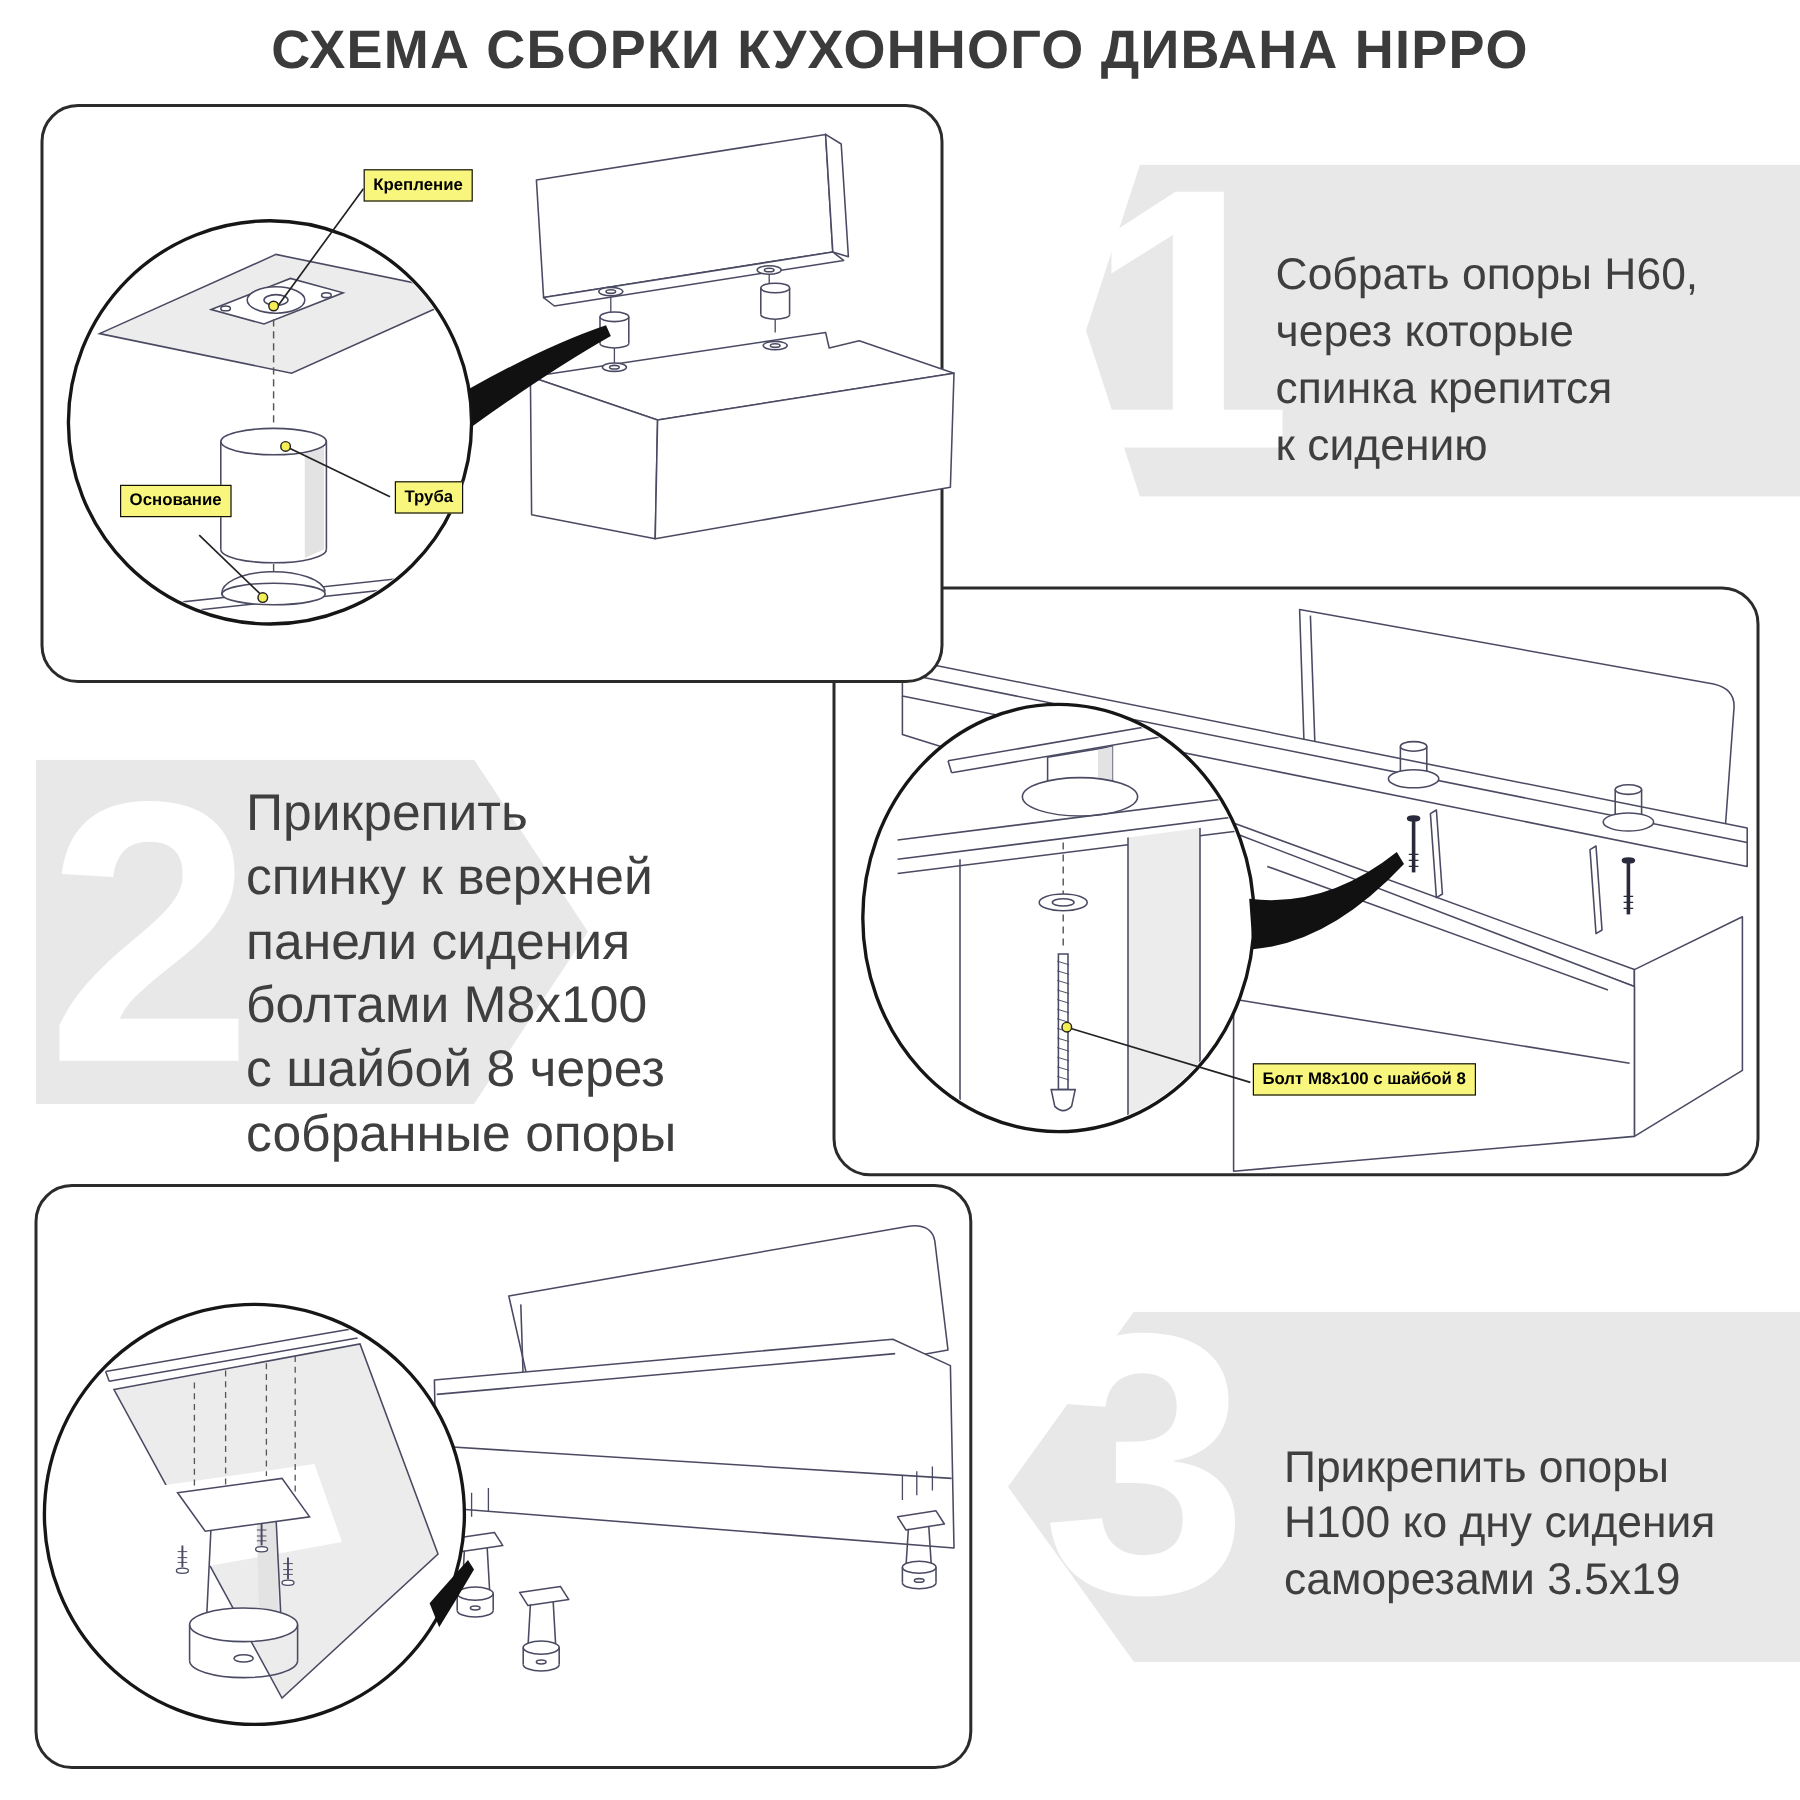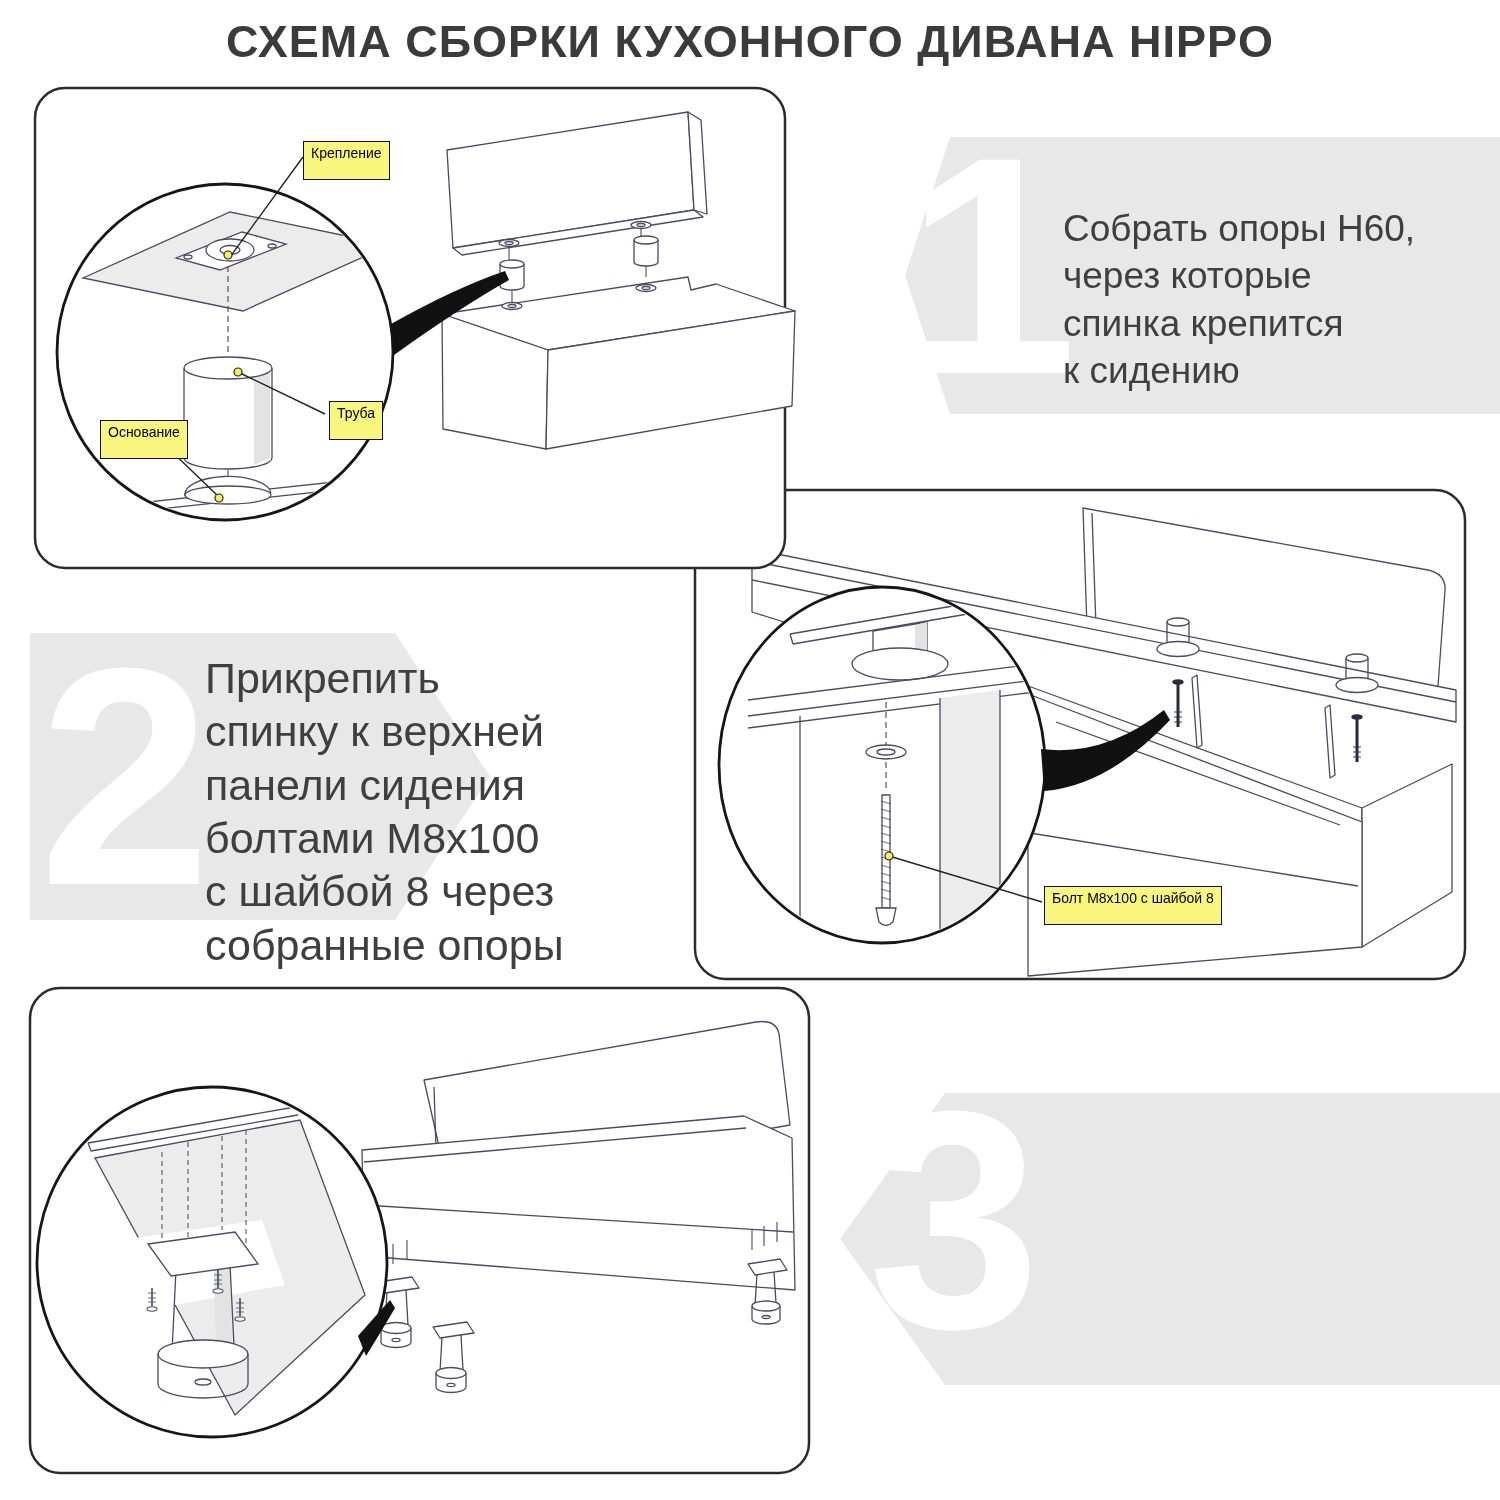--- a/index.html
+++ b/index.html
@@ -24,25 +24,25 @@
     text-align:center;letter-spacing:-5px}
   .num-1{left:905px;top:111px;width:150px}
   .num-2{left:35px;top:622px;width:175px}
   .num-3{left:868px;top:1065px;width:165px}
   .step-text{position:absolute;color:var(--text-dark);font-weight:400;white-space:pre-line}
   .text-1{left:1063px;top:205px;font-size:37px;line-height:1.28}
   .text-2{left:205px;top:652px;font-size:43px;line-height:1.24}
   .text-3{left:1070px;top:1200px;font-size:37px;line-height:1.25}
   .diagram-svg{position:absolute;left:0;top:0;width:1500px;height:1500px}
   .part-label{position:absolute;background:var(--label-yellow);border:1.5px solid #111;
-    color:#000;font-size:14px;font-weight:400;line-height:1.25;padding:3px 7px 16px;
+    color:#000;font-size:14px;font-weight:700;line-height:1.25;padding:3px 7px 4px;
     white-space:nowrap}
   .lbl-krepenie{left:303px;top:141px}
   .lbl-truba{left:329px;top:401px}
-  .lbl-osnovanie{left:100px;top:420px}
+  .lbl-osnovanie{left:100px;top:404px}
   .lbl-bolt{left:1044px;top:886px}
 </style>
 </head>
 <body>
 
 <div class="canvas">
 
   <div class="step-arrow arrow-1"></div>
   <div class="step-arrow arrow-2"></div>
   <div class="step-arrow arrow-3"></div>
@@ -274,19 +274,22 @@
   <div class="step-text text-1">Собрать опоры Н60,
 через которые
 спинка крепится
 к сидению</div>
   <div class="step-text text-2">Прикрепить
 спинку к верхней
 панели сидения
 болтами М8х100
 с шайбой 8 через
 собранные опоры</div>
+  <div class="step-text text-3">Прикрепить опоры
+Н100 ко дну сидения
+саморезами 3.5х19</div>
 
   <div class="part-label lbl-krepenie">Крепление</div>
   <div class="part-label lbl-truba">Труба</div>
   <div class="part-label lbl-osnovanie">Основание</div>
   <div class="part-label lbl-bolt">Болт М8х100 с шайбой 8</div>
 
 </div>
 
 </body></html>

